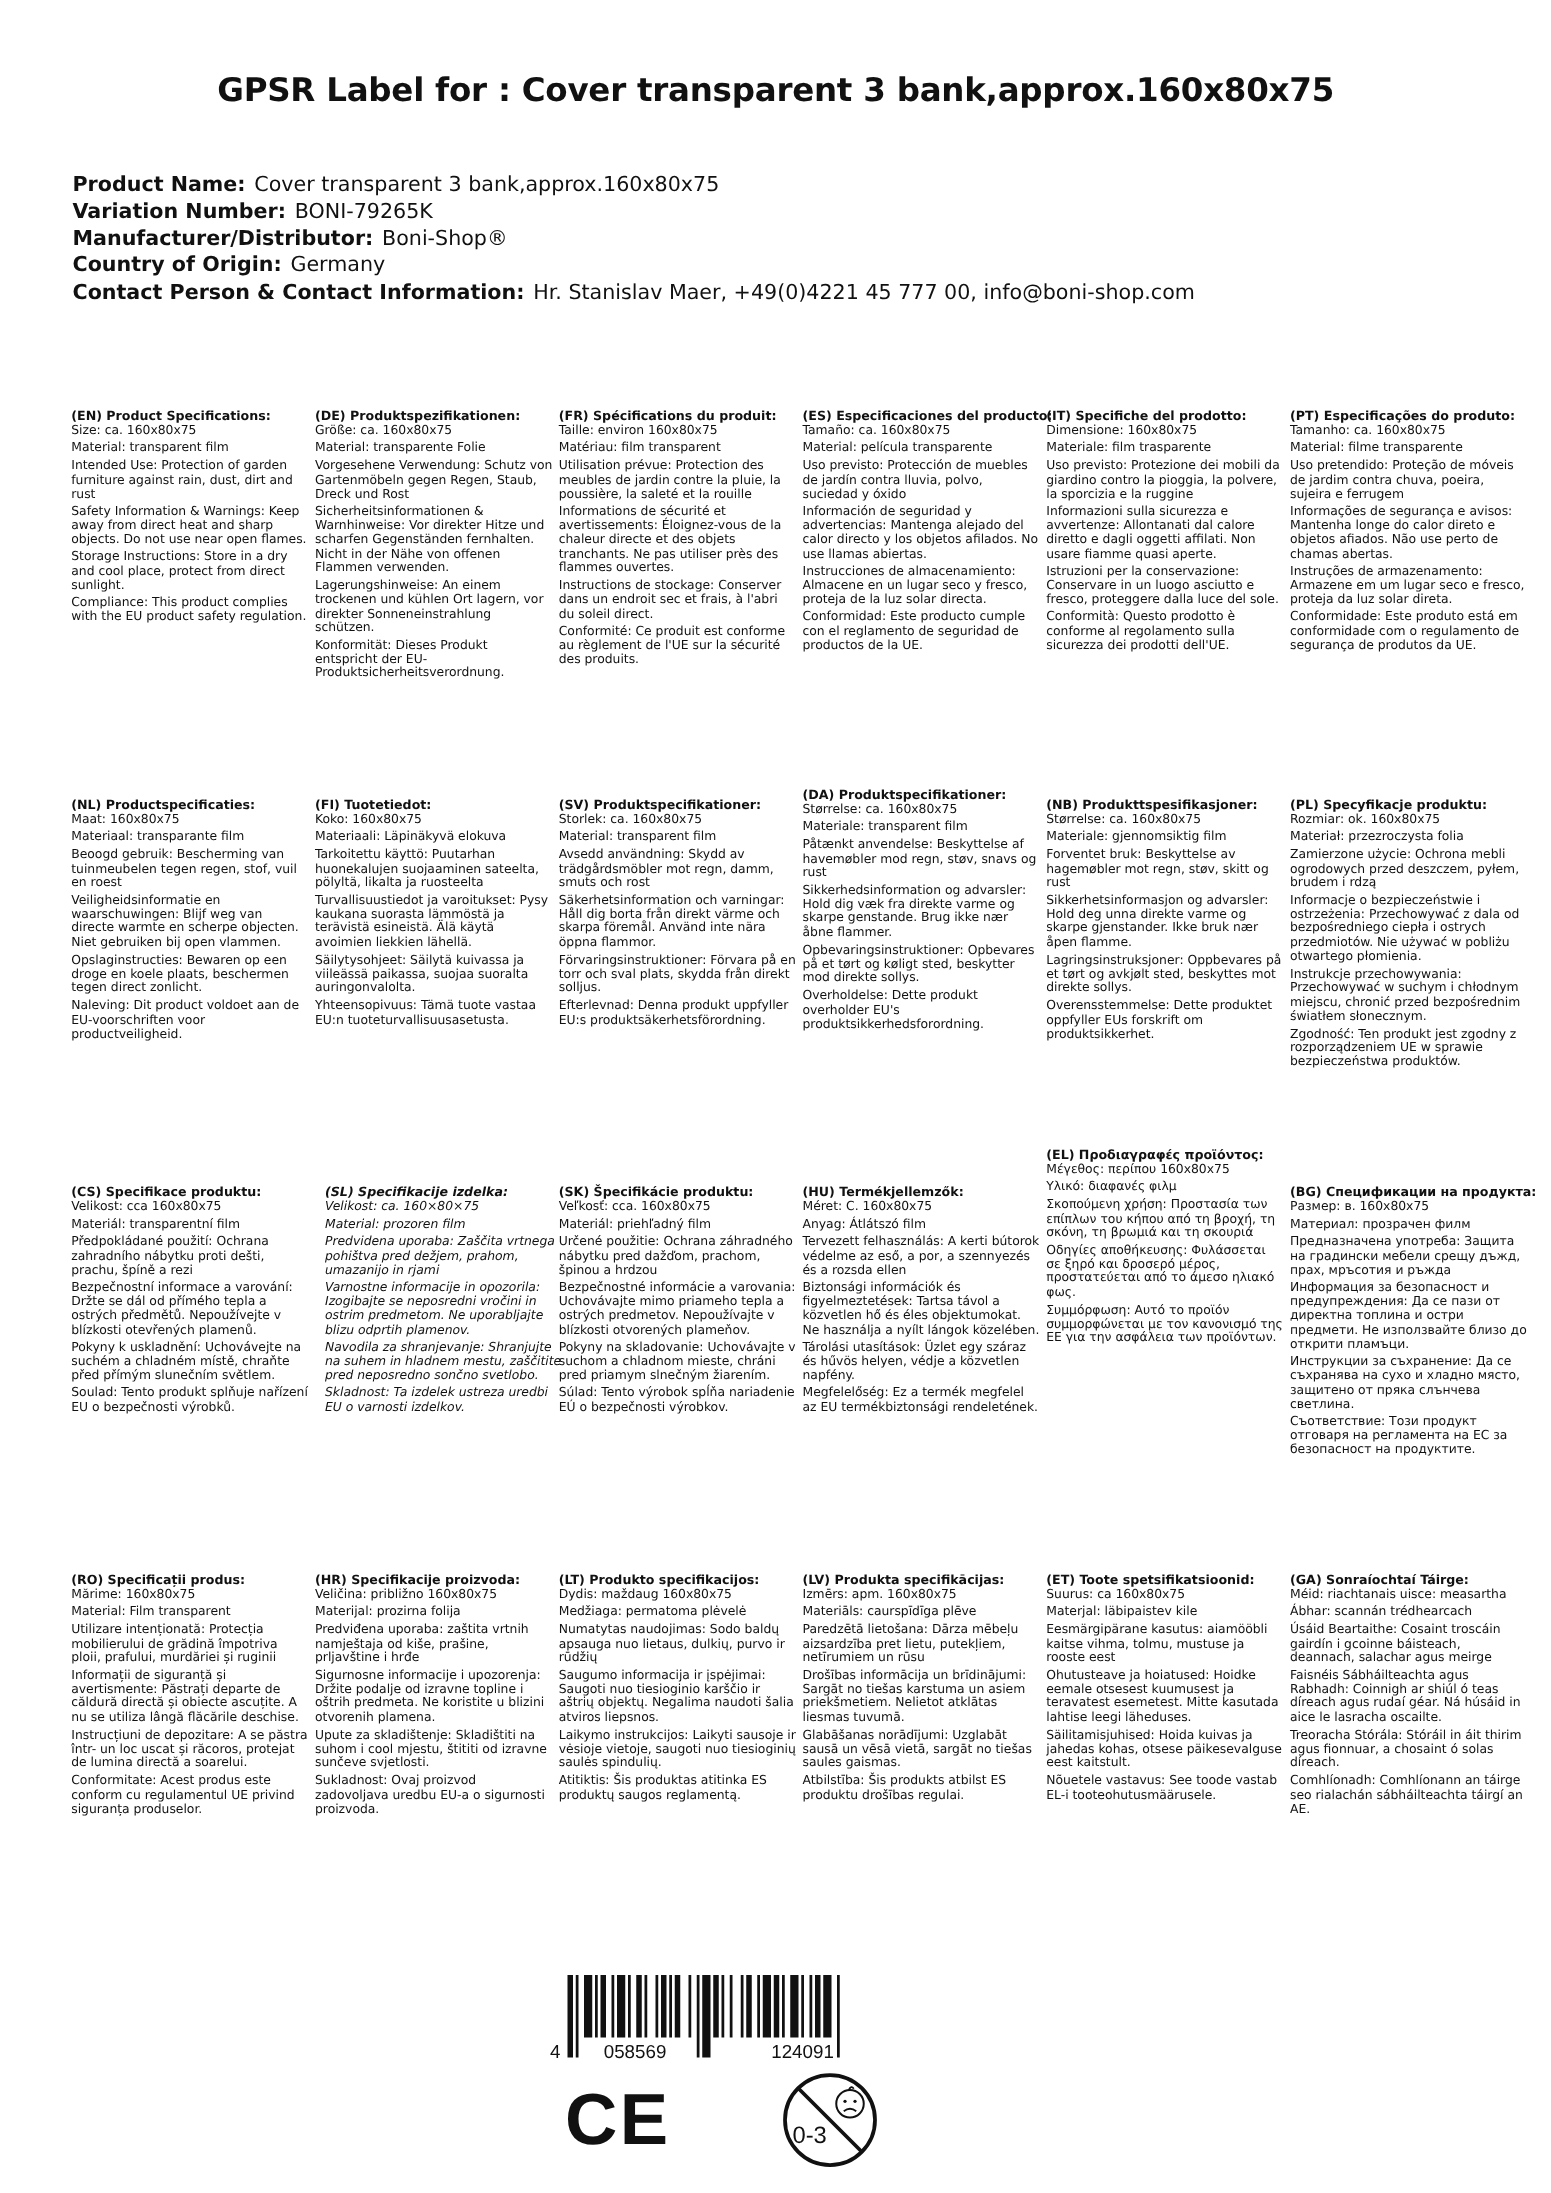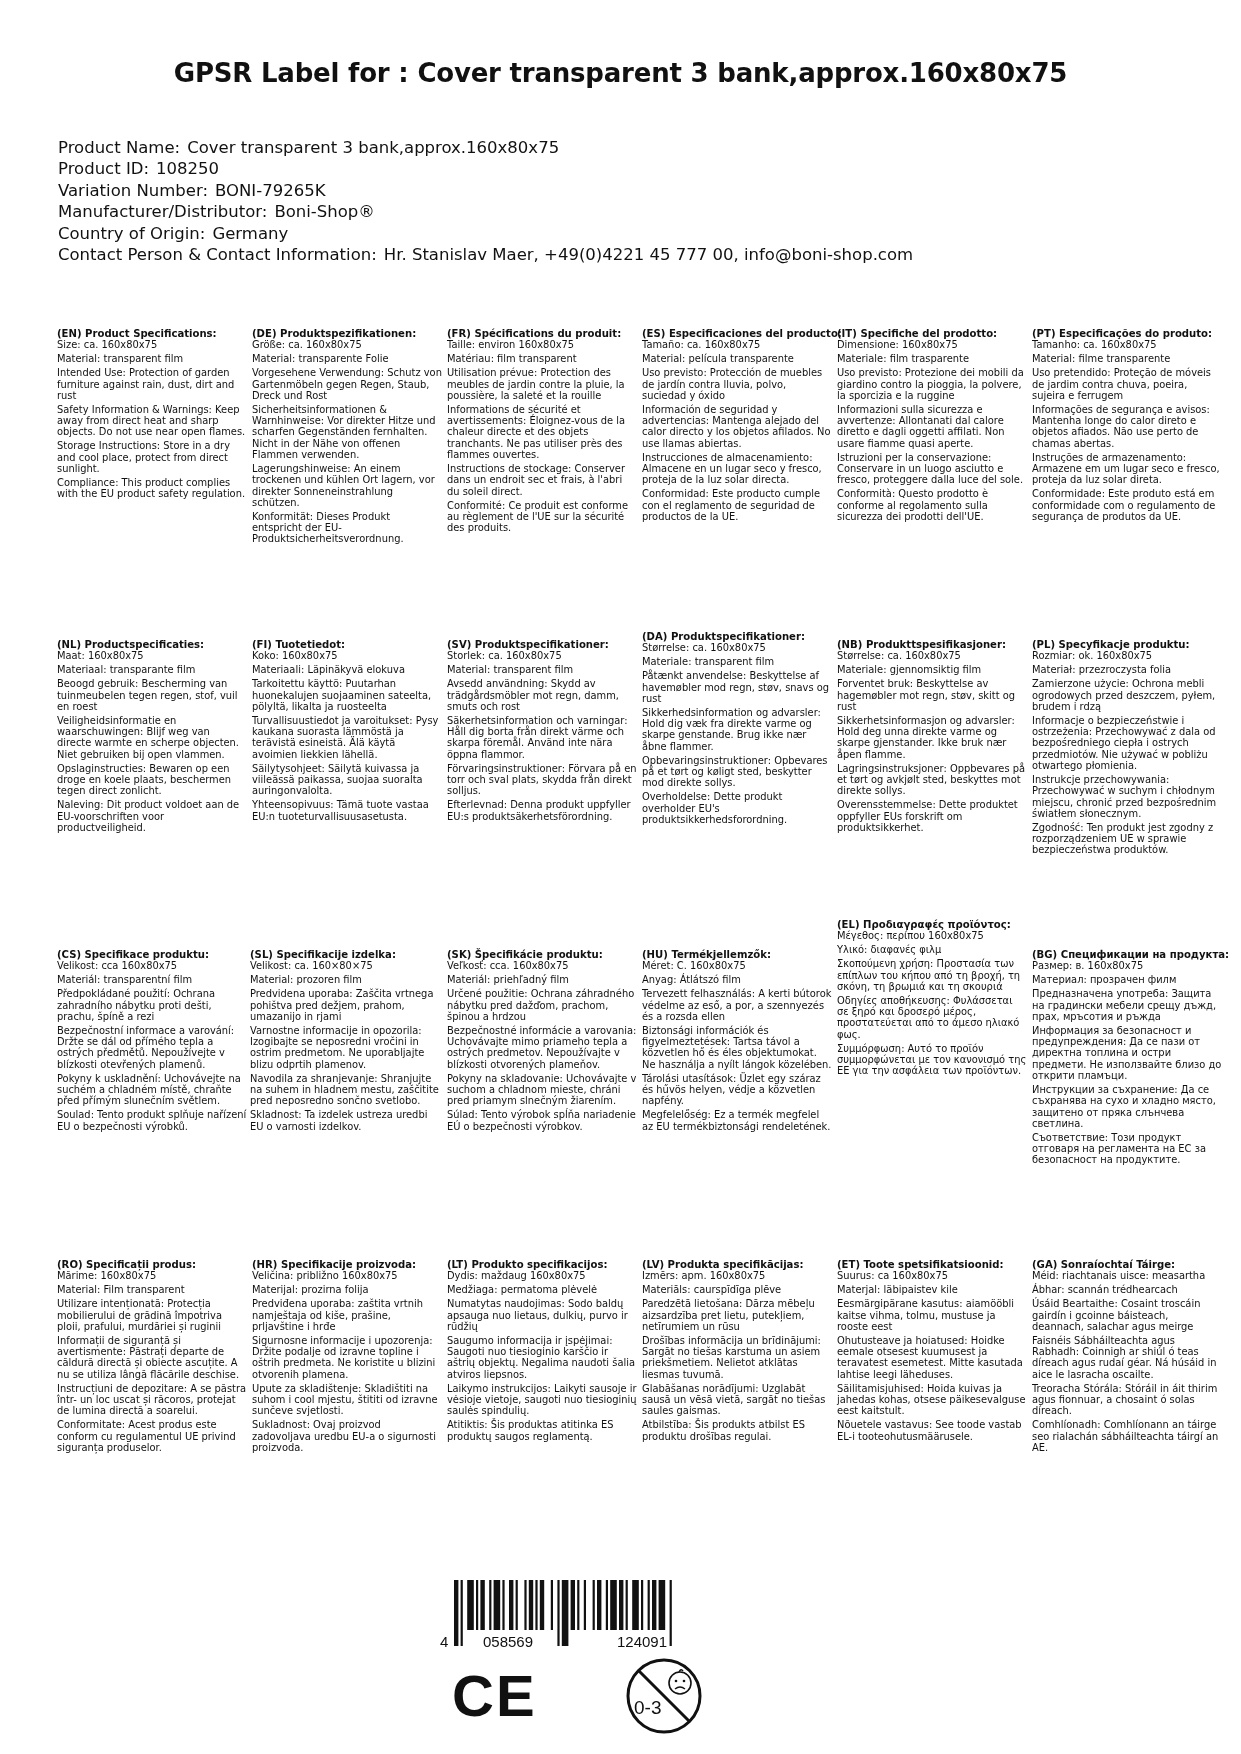--- a/index.html
+++ b/index.html
@@ -1,38 +1,37 @@
 <!DOCTYPE html>
 <html><head>
 <meta charset="utf-8">
 <style>
   html, body { margin: 0; padding: 0; background: #ffffff; }
   body { width: 1241px; height: 1754px; position: relative; overflow: hidden; color: #111; font-family: "DejaVu Sans", sans-serif; }
   .title { position: absolute; top: 58px; left: 0; width: 1241px; text-align: center; font-family: "DejaVu Sans", sans-serif; font-weight: bold; font-size: 26px; letter-spacing: -0.2px; }
   .info { position: absolute; top: 137px; left: 58px; font-size: 16.5px; line-height: 21.4px; }
   .info-row { white-space: nowrap; }
-  .info-row .lbl { font-weight: normal; }
+  .info-row .lbl { font-weight: bold; }
   .info-row .val { margin-left: 7px; }
   .grid { position: absolute; left: 57px; top: 309px; }
   .cell { position: absolute; top: 0; width: 190px; font-size: 9.9px; line-height: 11.3px; }
   .cell .hd { font-weight: bold; white-space: nowrap; font-size: 10.1px; margin-top: 19px; }
   .cell .p { margin: 0 0 2.7px 0; }
   .barcode { position: absolute; left: 440px; top: 1580px; width: 300px; height: 70px; }
   .bc-digits { position: absolute; font-family: "Liberation Sans", sans-serif; font-size: 15px; }
   .ce { position: absolute; left: 452px; top: 1662px; font-family: "Liberation Sans", sans-serif; font-size: 58px; font-weight: bold; letter-spacing: 2px; }
   .age { position: absolute; left: 624px; top: 1656px; width: 80px; height: 80px; }
 </style>
 </head>
 <body>
 
 <div class="title">GPSR Label for : Cover transparent 3 bank,approx.160x80x75</div>
 
 <div class="info">
   <div class="info-row"><span class="lbl">Product Name:</span><span class="val">Cover transparent 3 bank,approx.160x80x75</span></div>
-  <div class="info-row"><span class="lbl">Product ID:</span><span class="val">108250</span></div>
   <div class="info-row"><span class="lbl">Variation Number:</span><span class="val">BONI-79265K</span></div>
   <div class="info-row"><span class="lbl">Manufacturer/Distributor:</span><span class="val">Boni-Shop®</span></div>
   <div class="info-row"><span class="lbl">Country of Origin:</span><span class="val">Germany</span></div>
   <div class="info-row"><span class="lbl">Contact Person &amp; Contact Information:</span><span class="val">Hr. Stanislav Maer, +49(0)4221 45 777 00, info@boni-shop.com</span></div>
 </div>
 
 <div class="grid" id="spec-grid">
     <div class="cell" style="left: 0px; top: 0px;">
       <div class="hd">(EN) Product Specifications:</div>
       <div class="p">Size: ca. 160x80x75</div>
@@ -143,21 +142,21 @@
     </div>
     <div class="cell" style="left: 0px; top: 621px;">
       <div class="hd">(CS) Specifikace produktu:</div>
       <div class="p">Velikost: cca 160x80x75</div>
       <div class="p">Materiál: transparentní film</div>
       <div class="p">Předpokládané použití: Ochrana zahradního nábytku proti dešti, prachu, špíně a rezi</div>
       <div class="p">Bezpečnostní informace a varování: Držte se dál od přímého tepla a ostrých předmětů. Nepoužívejte v blízkosti otevřených plamenů.</div>
       <div class="p">Pokyny k uskladnění: Uchovávejte na suchém a chladném místě, chraňte před přímým slunečním světlem.</div>
       <div class="p">Soulad: Tento produkt splňuje nařízení EU o bezpečnosti výrobků.</div>
     </div>
-    <div class="cell" style="left: 193px; top: 621px;">
+    <div class="cell" style="left: 203px; top: 621px; font-style: italic;">
       <div class="hd">(SL) Specifikacije izdelka:</div>
       <div class="p">Velikost: ca. 160×80×75</div>
       <div class="p">Material: prozoren film</div>
       <div class="p">Predvidena uporaba: Zaščita vrtnega pohištva pred dežjem, prahom, umazanijo in rjami</div>
       <div class="p">Varnostne informacije in opozorila: Izogibajte se neposredni vročini in ostrim predmetom. Ne uporabljajte blizu odprtih plamenov.</div>
       <div class="p">Navodila za shranjevanje: Shranjujte na suhem in hladnem mestu, zaščitite pred neposredno sončno svetlobo.</div>
       <div class="p">Skladnost: Ta izdelek ustreza uredbi EU o varnosti izdelkov.</div>
     </div>
     <div class="cell" style="left: 390px; top: 621px;">
       <div class="hd">(SK) Špecifikácie produktu:</div>

